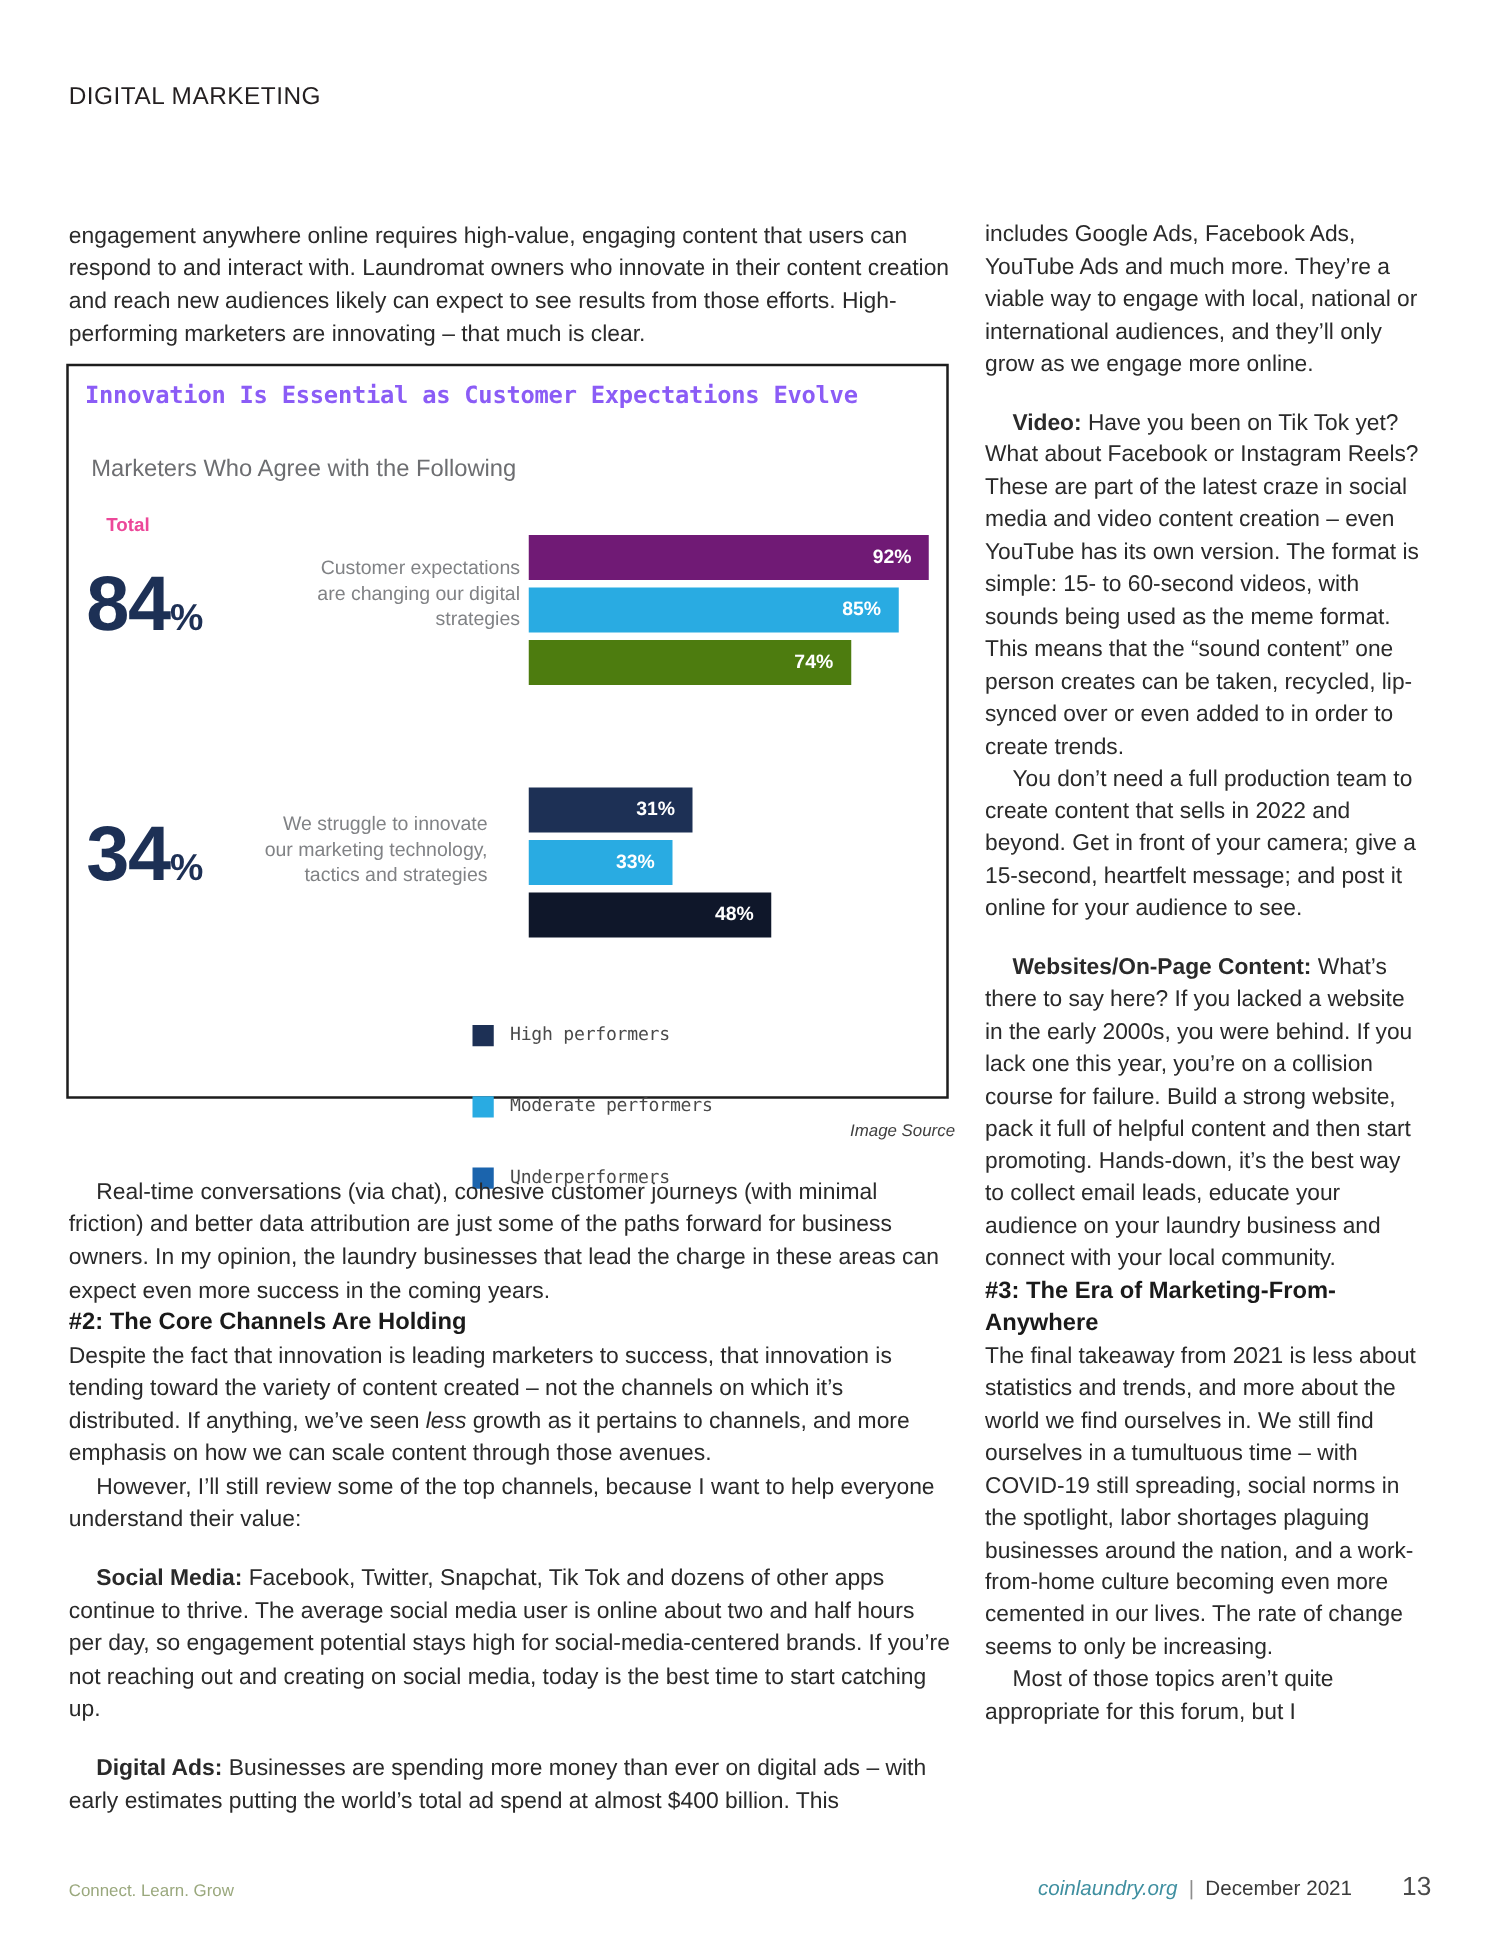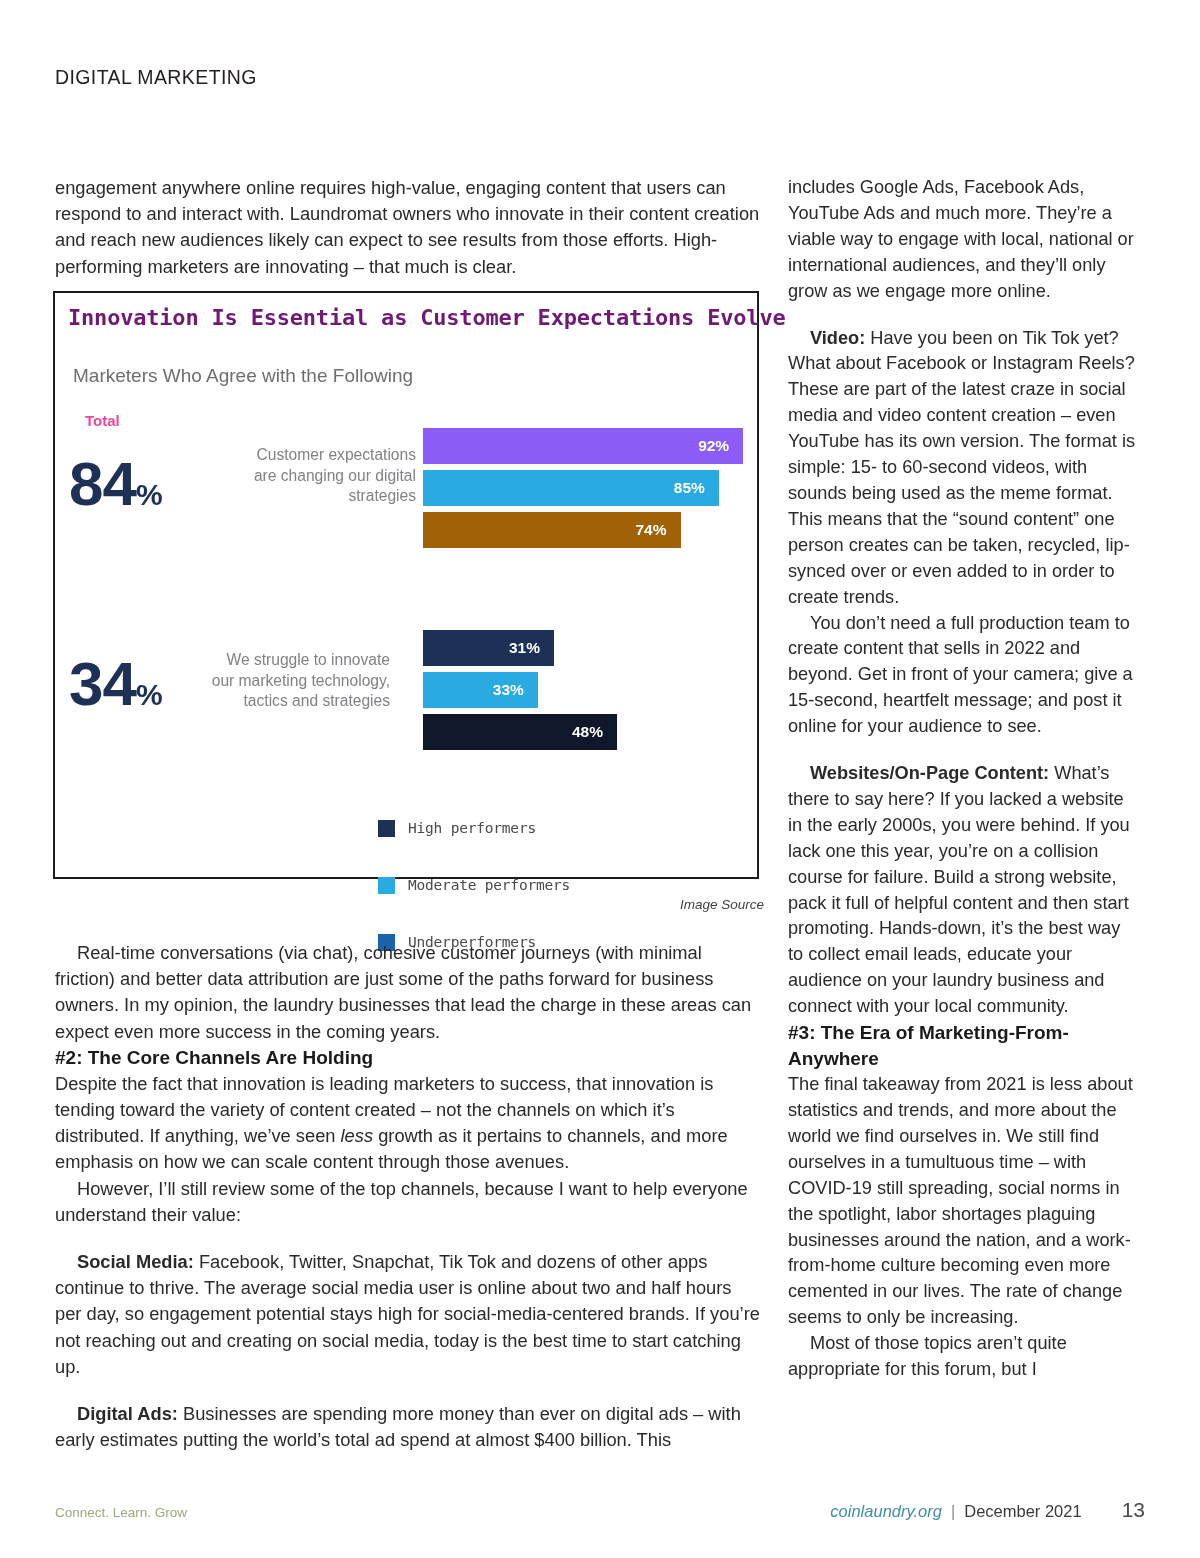--- a/index.html
+++ b/index.html
@@ -74,23 +74,23 @@
     height: 588px;
     border: 2px solid #1d1d1d;
     box-sizing: border-box;
     background: #ffffff;
   }
   .chart-title {
     position: absolute;
     left: 13px;
     top: 12px;
     font-family: "DejaVu Sans Mono", monospace;
-    font-size: 22px;
-    font-weight: bold;
-    color: #701a75;
+    font-size: 19px;
+    font-weight: bold;
+    color: #8b5cf6;
     letter-spacing: -0.2px;
     white-space: nowrap;
   }
   .chart-subtitle {
     position: absolute;
     left: 18px;
     top: 72px;
     font-size: 19px;
     color: #6d6e71;
   }
@@ -217,27 +217,27 @@
   <div class="bignum bignum-1">
     <span class="n">84</span><span class="p">%</span>
   </div>
   <div class="bignum bignum-2">
     <span class="n">34</span><span class="p">%</span>
   </div>
 
   <div class="grp-label grp-label-1">Customer expectations are changing our digital strategies</div>
   <div class="grp-label grp-label-2">We struggle to innovate our marketing technology, tactics and strategies</div>
 
-  <div class="bar" style="left: 368px; top: 135px; width: 320.16px; background: #8b5cf6; justify-content: flex-end;">
+  <div class="bar" style="left: 368px; top: 135px; width: 320.16px; background: #701a75; justify-content: flex-end;">
     <span>92%</span>
   </div>
   <div class="bar" style="left: 368px; top: 177px; width: 295.8px; background: rgb(41, 171, 226);">
     <span>85%</span>
   </div>
-  <div class="bar" style="left: 368px; top: 219px; width: 257.52px; background: #a16207;">
+  <div class="bar" style="left: 368px; top: 219px; width: 257.52px; background: #4d7c0f;">
     <span>74%</span>
   </div>
 
   <div class="bar" style="left: 368px; top: 337px; width: 131px; background: rgb(29, 48, 85);">
     <span>31%</span>
   </div>
   <div class="bar" style="left: 368px; top: 379px; width: 114.84px; background: rgb(41, 171, 226);">
     <span>33%</span>
   </div>
   <div class="bar" style="left: 368px; top: 421px; width: 194px; background: #0f172a;">

